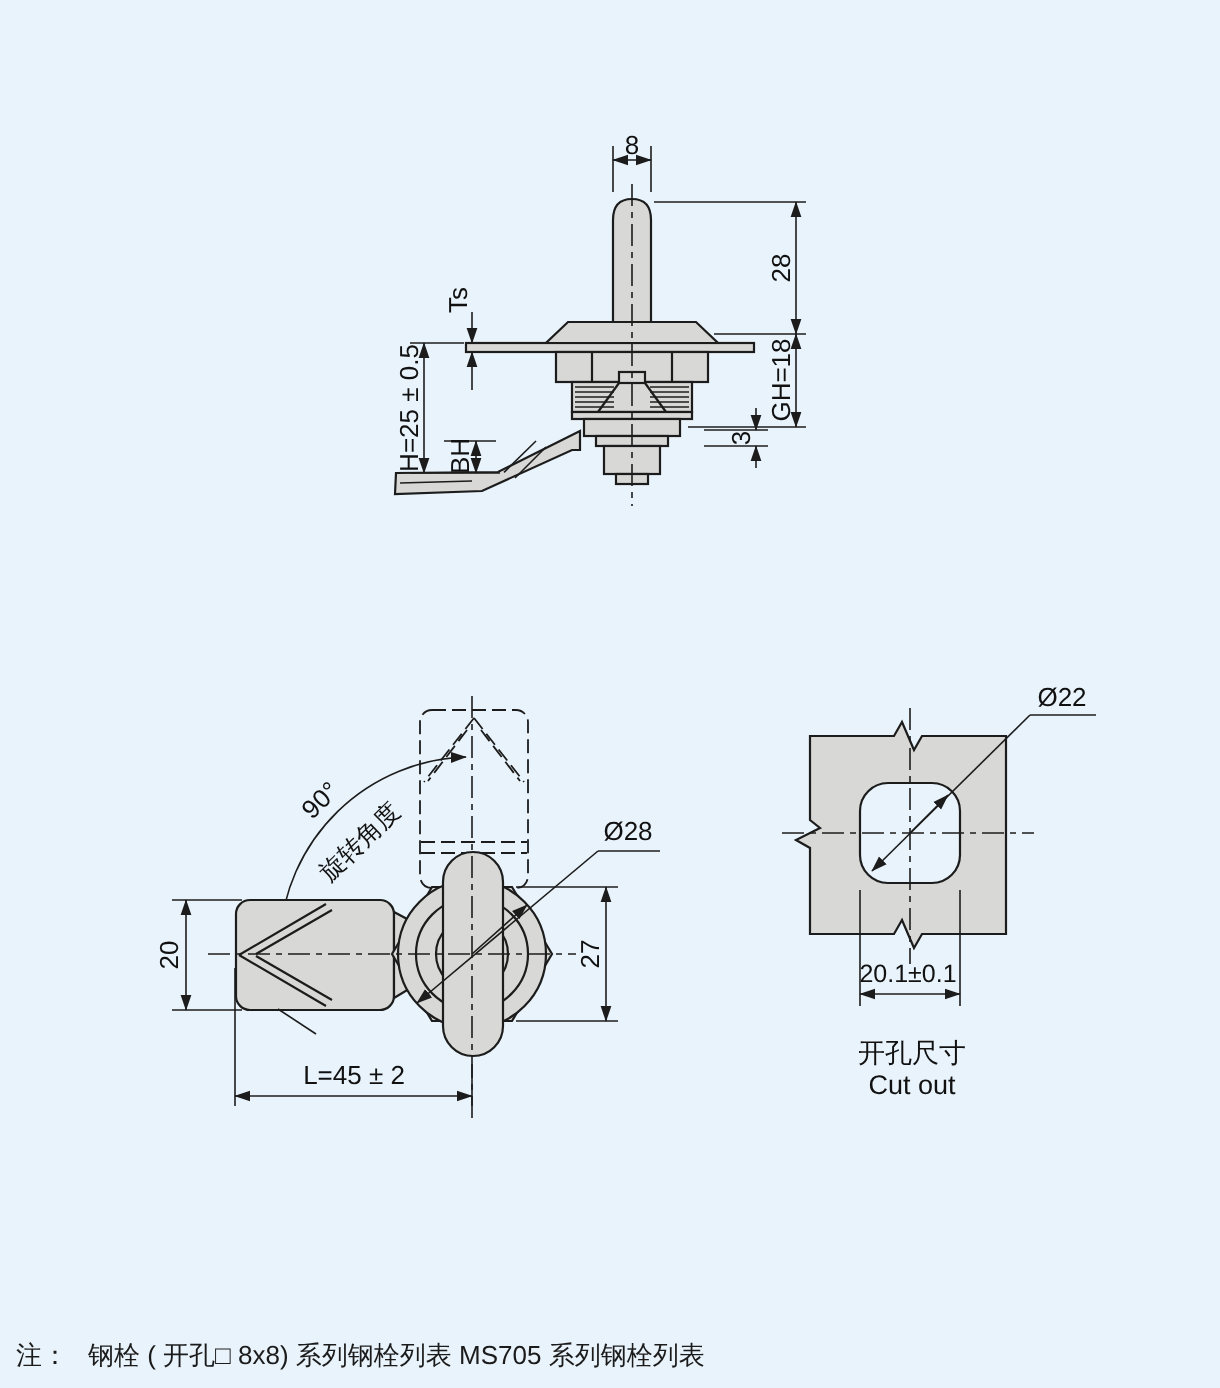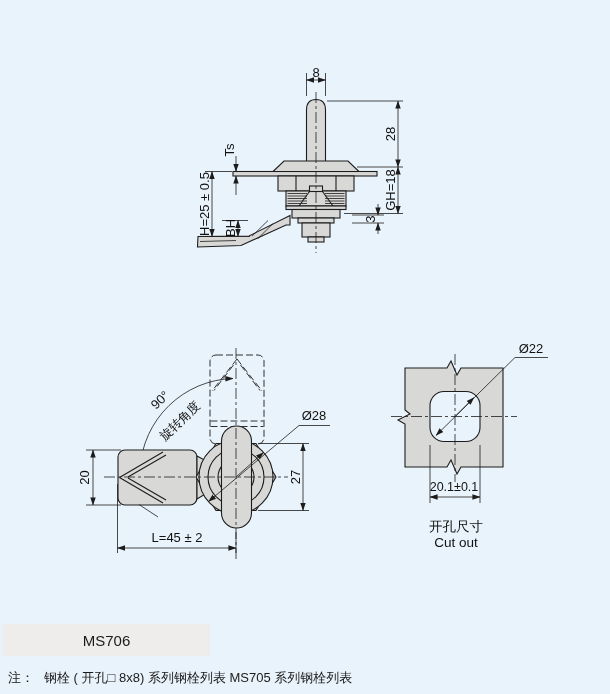--- a/index.html
+++ b/index.html
@@ -185,18 +185,17 @@
     <line class="dim" x1="430" y1="497" x2="480" y2="497" marker-start="url(#arw)" marker-end="url(#arw)"></line>
     <text class="dts" x="454" y="491">20.1±0.1</text>
 
     <text class="cap" x="456" y="531">开孔尺寸</text>
     <text class="cap" x="456" y="547">Cut out</text>
   </g>
 </svg>
 
 <div class="model-table">
   <div class="mt-gap"></div>
-  <div class="mt-value">MS706</div>
 </div>
 
 <div class="footnote">
   <span class="pfx">注：</span><span>钢栓 ( 开孔□ 8x8) 系列钢栓列表 MS705 系列钢栓列表</span>
 </div>
 
 </body></html>

